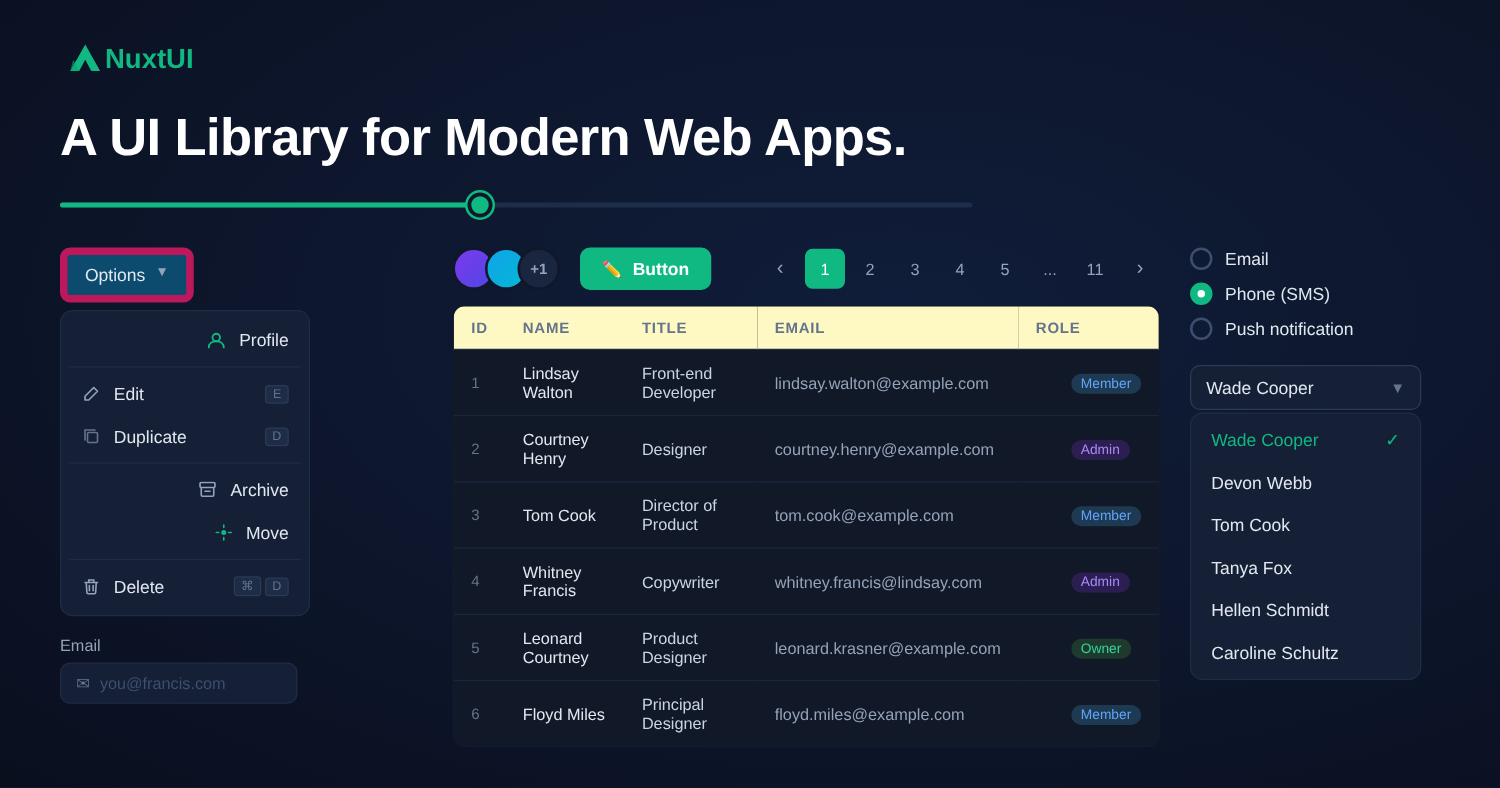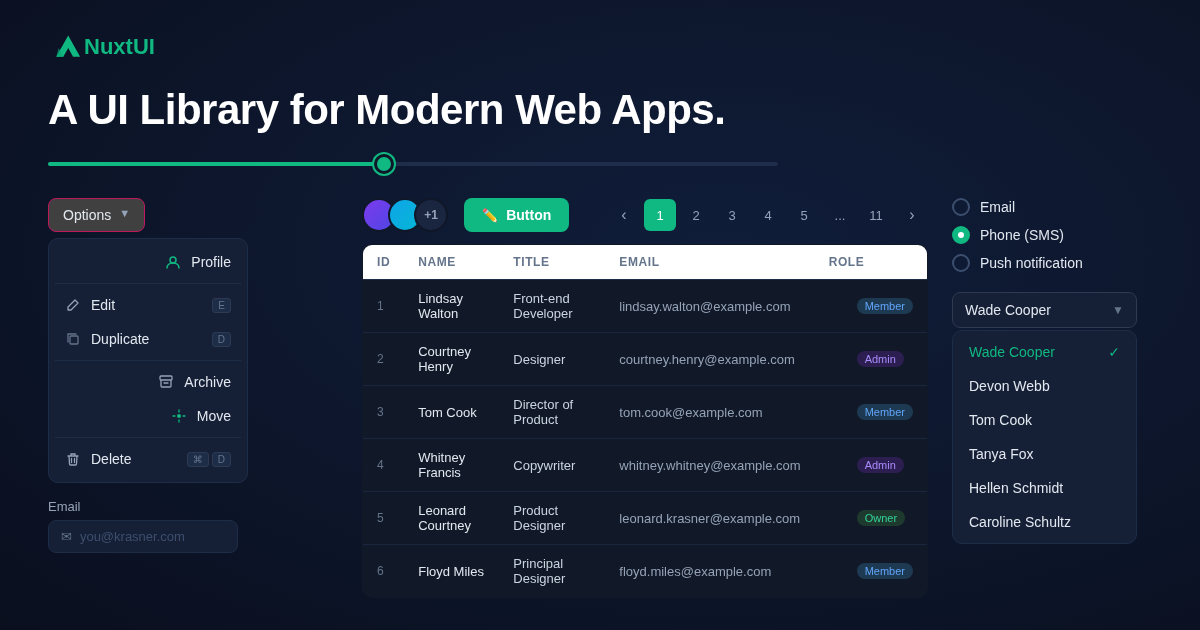--- a/index.html
+++ b/index.html
@@ -102,22 +102,22 @@
     
     .left-panel {
       width: 290px;
       flex-shrink: 0;
     }
 
     .options-btn {
       display: inline-flex;
       align-items: flex-start;
       gap: 8px;
-      background: #404040;
-      border: 1px solid #be185d;
+      background: #0c4a6e;
+      border: 6px solid #be185d;
       border-radius: 8px;
       padding: 8px 14px;
       color: #e2e8f0;
       font-size: 14px;
       font-weight: 500;
       cursor: pointer;
       margin-bottom: 4px;
     }
     .options-btn .chevron {
       font-size: 11px;
@@ -299,21 +299,21 @@
       border: 1px solid #1e2d47;
     }
     .data-table th {
       text-align: left;
       padding: 10px 14px;
       font-size: 12px;
       font-weight: 600;
       color: #64748b;
       text-transform: uppercase;
       letter-spacing: 0.05em;
-      background: #ffffff;
+      background: #fef9c3;
       border-bottom: 1px solid #1e2d47;
     }
     .data-table td {
       padding: 11px 14px;
       font-size: 13px;
       color: #cbd5e1;
       border-bottom: 1px solid #1a2540;
     }
     .data-table tr:last-child td { border-bottom: none; }
     .data-table .id-col { color: #64748b; font-size: 12px; }
@@ -536,21 +536,21 @@
             <span class="shortcut-key">D</span>
           </span>
         </div>
       </div>
 
       
       <div class="email-section">
         <div class="email-label">Email</div>
         <div class="email-input">
           <span class="mail-icon">✉</span>
-          <span class="placeholder-text">you@krasner.com</span>
+          <span class="placeholder-text">you@francis.com</span>
         </div>
       </div>
     </div>
 
     <div class="center-panel">
 
       <div class="table-toolbar">
         <div class="avatar-group">
           <div class="avatar avatar-1"></div>
           <div class="avatar avatar-2"></div>
@@ -604,21 +604,21 @@
     <td class="id-col">3</td>
     <td class="name-col">Tom Cook</td>
     <td>Director of Product</td>
     <td class="email-col">tom.cook@example.com</td>
     <td><span class="role-badge role-member">Member</span></td>
   </tr>
             <tr>
     <td class="id-col">4</td>
     <td class="name-col">Whitney Francis</td>
     <td>Copywriter</td>
-    <td class="email-col">whitney.whitney@example.com</td>
+    <td class="email-col">whitney.francis@lindsay.com</td>
     <td><span class="role-badge role-admin">Admin</span></td>
   </tr>
             <tr>
     <td class="id-col">5</td>
     <td class="name-col">Leonard Courtney</td>
     <td>Product Designer</td>
     <td class="email-col">leonard.krasner@example.com</td>
     <td><span class="role-badge role-owner">Owner</span></td>
   </tr>
             <tr>

